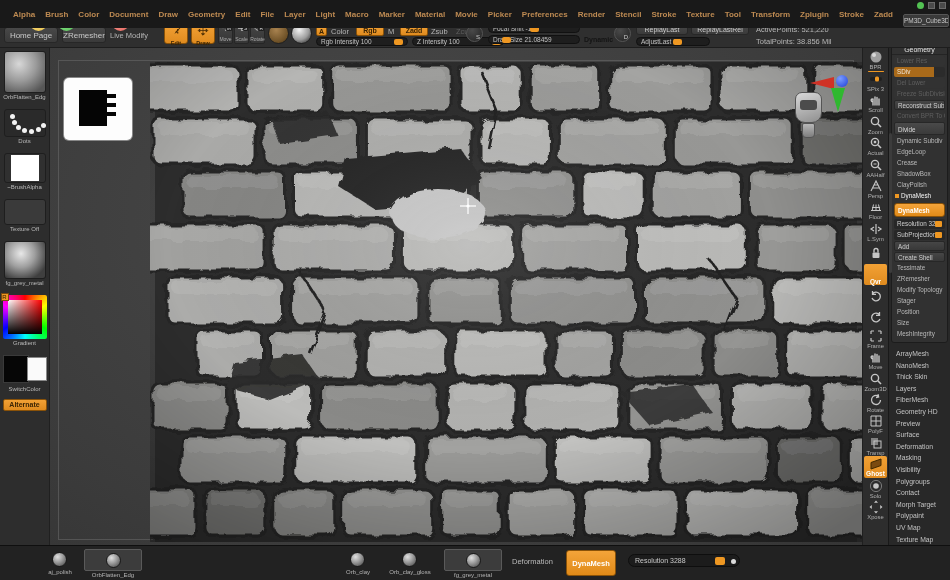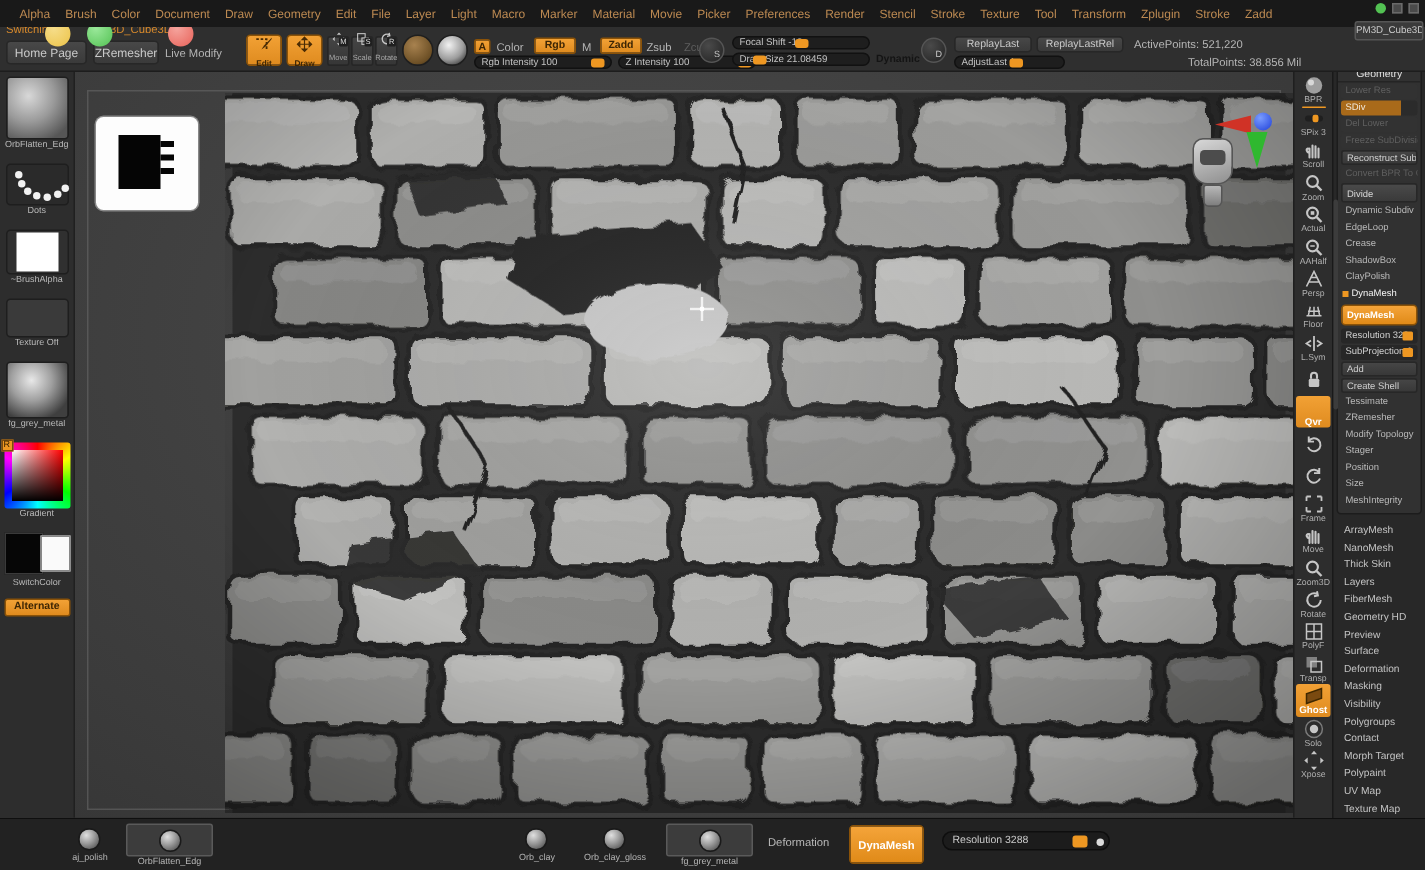--- a/index.html
+++ b/index.html
@@ -1,22 +1,22 @@
 <!DOCTYPE html>
 <html><head>
 <meta charset="utf-8">
 <style>
   * { margin:0; padding:0; box-sizing:border-box; }
   html,body { width:950px; height:580px; overflow:hidden; background:#2e2e2e;
     font-family:"Liberation Sans","DejaVu Sans",sans-serif; }
   #app { position:relative; width:950px; height:580px; background:#2e2e2e; }
 
   
-  .menubar { position:absolute; left:0; top:0; width:950px; height:18px; background:#191919;
-    display:flex; align-items:center; padding-left:8px; z-index:30; }
+  .menubar { position:absolute; left:0; top:0; width:950px; height:28px; background:#191919;
+    display:flex; align-items:center; padding-left:8px; z-index:30;font-weight:bold; }
   .menu-item { font-size:8px; color:#bd8a52; padding:0 5px; white-space:nowrap; }
   .win-icons { position:absolute; right:4px; top:2px; display:flex; gap:4px; align-items:center; }
   .win-sq { width:7px; height:7px; background:#4a4a4a; border:1px solid #6a6a6a; }
   .win-dot { width:7px; height:7px; border-radius:50%; background:#53c253; }
 
   
   .toolbar { position:absolute; left:0; top:13px; width:950px; height:35px; background:#2f2f2f;
     border-bottom:1px solid #1d1d1d; z-index:20; }
   .toolbar > * { position:absolute; }
   .notice { color:#d98a2b; font-size:7.5px; top:2px; white-space:nowrap; z-index:1; }
@@ -277,21 +277,21 @@
     <div class="knob" style="left:614px; top:12px;">
         <span>D</span>
       </div>
     <div class="btn" style="left:636px; top:11px; width:52px; height:11px; font-size:7px;">ReplayLast</div>
     <div class="btn" style="left:691px; top:11px; width:58px; height:11px; font-size:7px;">ReplayLastRel</div>
     <div class="slider" style="left:636px; top:24px; width:74px; height:9px;">
       <span>AdjustLast 1</span>
       <span class="handle" style="left:50%;"></span>
     </div>
     <span class="tlbl" style="left:756px; top:12px;">ActivePoints: 521,220</span>
-    <span class="tlbl" style="left:756px; top:24px;margin-left:36px;">TotalPoints: 38.856 Mil</span>
+    <span class="tlbl" style="left:756px; top:24px;">TotalPoints: 38.856 Mil</span>
   </div>
 
   <div class="doc-tab">PM3D_Cube3D</div>
 
   <div class="left-shelf">
     <div class="thumb brush-thumb"></div>
     <div class="shelf-lbl">OrbFlatten_Edg</div>
     <div class="thumb dots-thumb">
         <i></i>
       </div>

